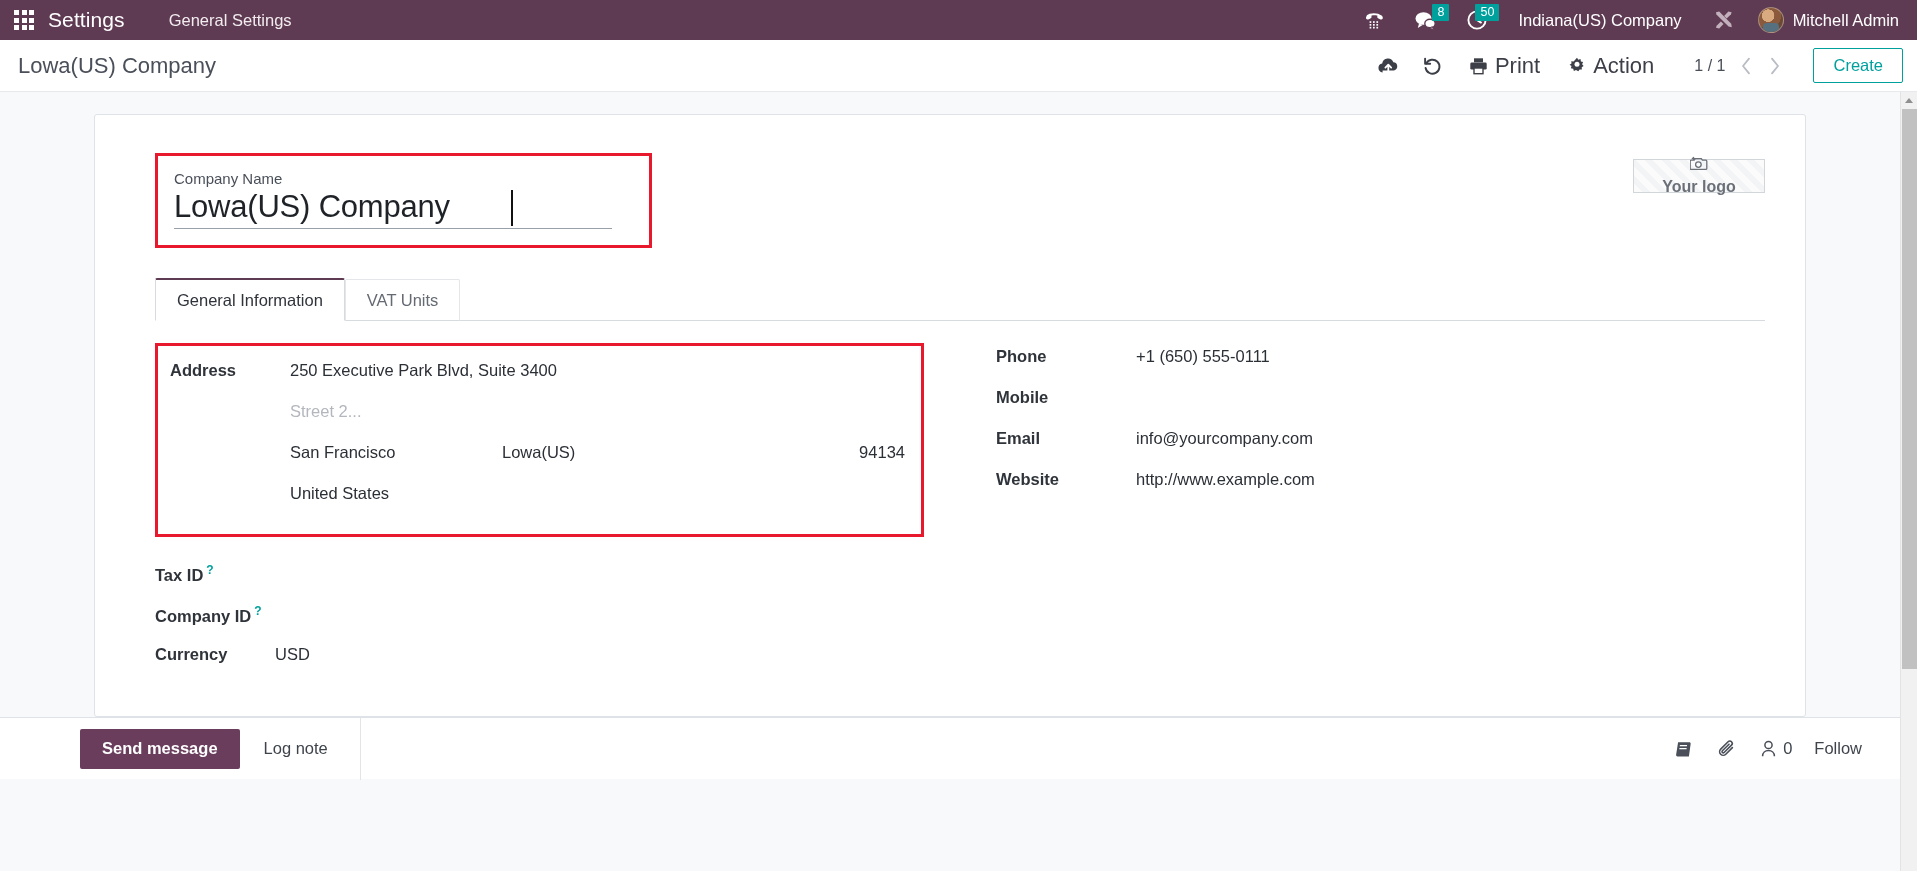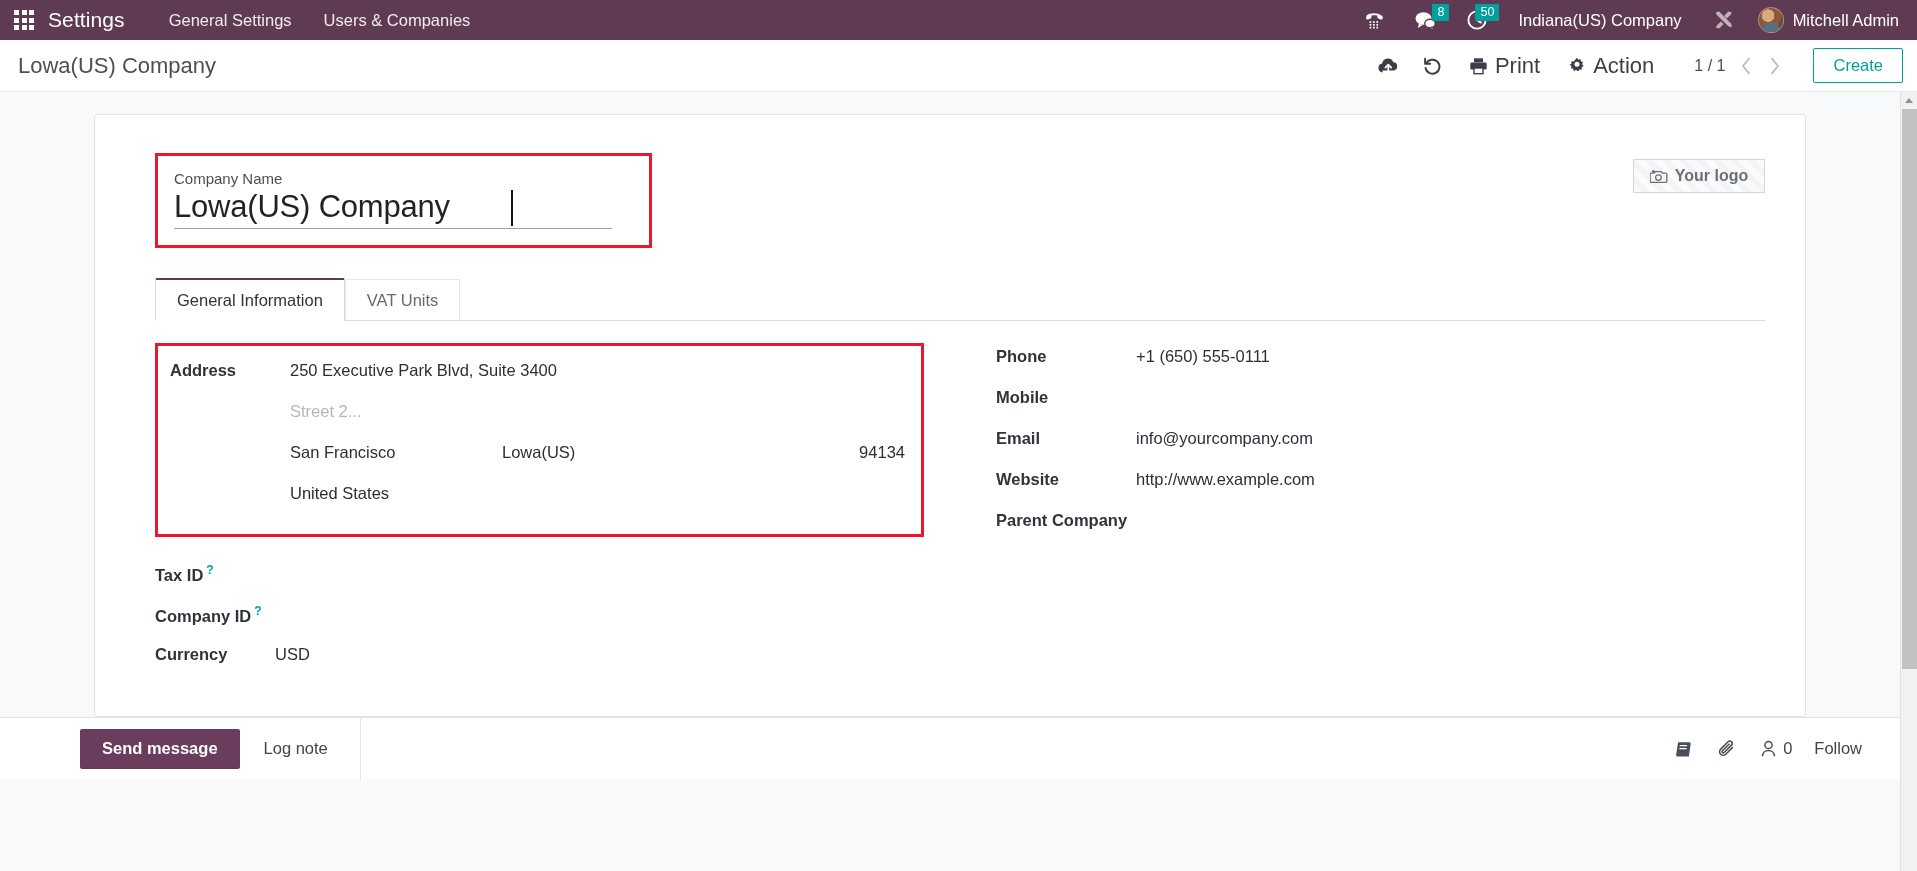--- a/index.html
+++ b/index.html
@@ -111,20 +111,21 @@
   }
 
   
   .logo-box {
     position: absolute; top: 44px; right: 40px;
     width: 132px; height: 34px;
     border: 1px solid #d2d5da;
     display: flex; align-items: center; justify-content: center; gap: 7px;
     background-image: repeating-linear-gradient(45deg, #fbfbfc 0 6px, #f3f4f6 6px 12px);
     cursor: pointer;
+    flex-direction: column;
   }
   .logo-box span { font-size: 16px; font-weight: 700; color: #6b7078; }
 
   
   .title-block {
     border: 3px solid #e8192c;
     padding: 14px 16px 16px 16px;
     width: 497px;
     margin: 16px 0 0 20px;
   }
@@ -243,21 +244,20 @@
         <i></i>
         <i></i>
         <i></i>
         <i></i>
         <i></i>
     </span>
   </div>
   <div class="app-title">Settings</div>
 
   <div class="menu-item">General Settings</div>
-  <div class="menu-item">Users &amp; Companies</div>
 
   <div class="topbar-right">
 
     <div class="systray">
       <span>
         <svg width="22" height="20" viewBox="0 0 22 20">
           <path d="M2.2 5.6c3.6-3.3 11.8-3.3 15.4 0 1.2 1.1 1.5 2.4 1 3.2-.4.7-1.6.9-2.6.4l-2-1c-.7-.4-.9-1-.7-1.7l.2-.8c-2-.5-4.2-.5-6.2 0l.2.8c.2.7 0 1.3-.7 1.7l-2 1c-1 .5-2.2.3-2.6-.4-.5-.8-.2-2.1 1-3.2z" fill="#fff"></path>
           <g fill="#fff">
             <rect x="5.6" y="11.2" width="1.7" height="1.7"></rect>
               <rect x="9" y="11.2" width="1.7" height="1.7"></rect>
@@ -460,24 +460,20 @@
                 <div class="flabel wide">Mobile</div>
                 <div class="fvalue"></div>
               </div>
               <div class="frow">
                 <div class="flabel wide">Email</div>
                 <div class="fvalue">info@yourcompany.com</div>
               </div>
               <div class="frow">
                 <div class="flabel wide">Website</div>
                 <div class="fvalue">http://www.example.com</div>
-              </div>
-              <div class="frow">
-                <div class="flabel wide">Parent Company</div>
-                <div class="fvalue"></div>
               </div>
             </div>
 
           </div>
         </div>
 
       </div>
     </div>
 
     <div class="chatter">

